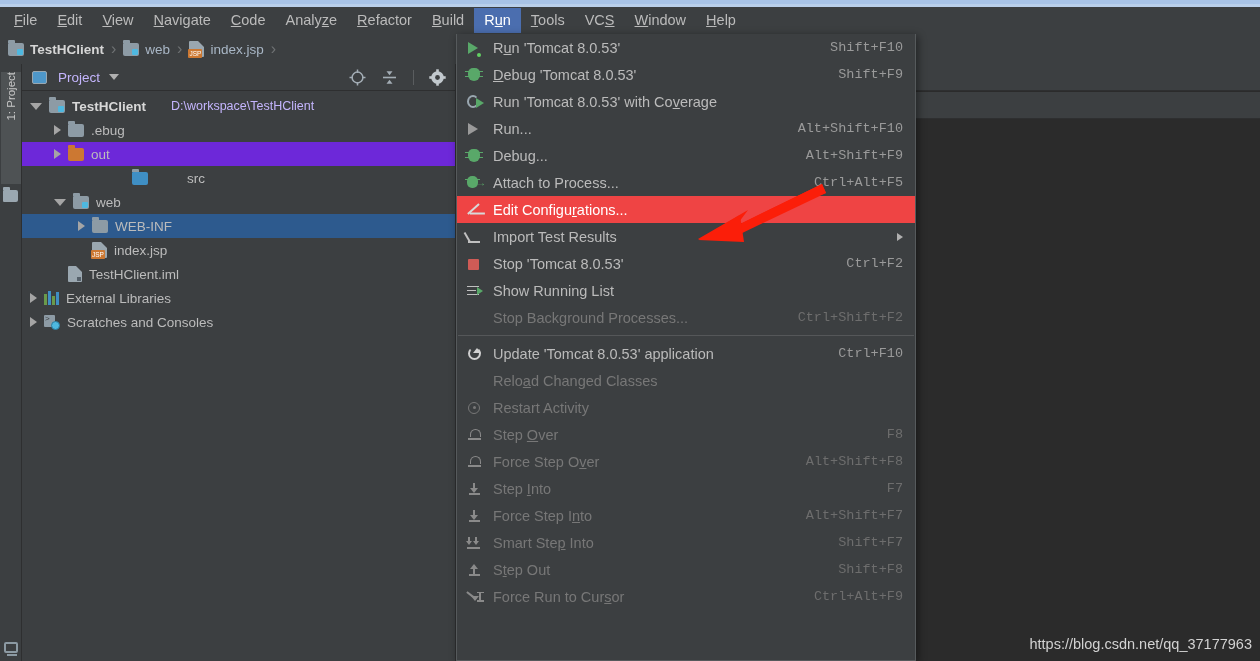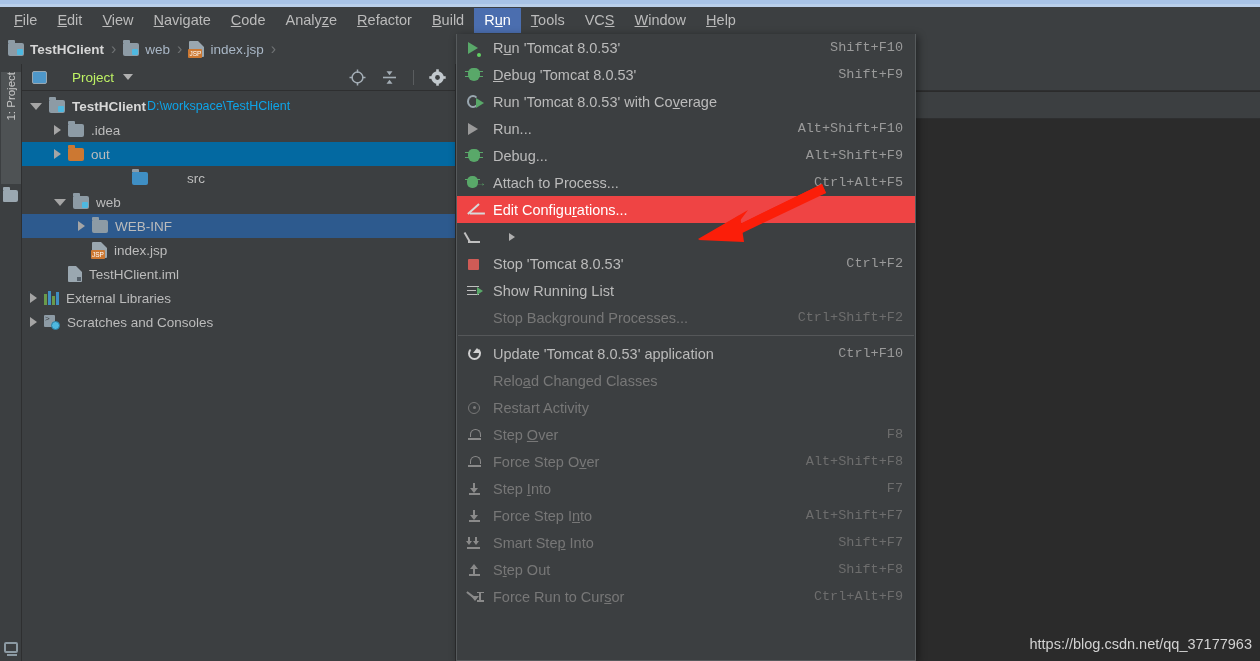--- a/index.html
+++ b/index.html
@@ -80,41 +80,41 @@
   
   .projpanel {
     position: absolute; left: 22px; top: 64px; width: 434px; height: 597px;
     background: #3c3f41;
   }
   .proj-toolbar {
     position: relative; height: 27px; width: 434px;
     background: #3c3f41; border-bottom: 1px solid #2e2f30;
     display: flex; align-items: center; padding-left: 10px;
   }
-  .proj-title { font-size: 13.5px; color: #bef264; margin-left: 25px; }
+  .proj-title { font-size: 13.5px; color: #c4b5fd; margin-left: 11px; }
   .proj-icon-sq {
     width: 15px; height: 13px; border: 1.6px solid #9aa7b0; border-radius: 2px;
     background: #4e97c9;
   }
   .caret-dn {
     width: 0; height: 0; margin-left: 9px;
     border-left: 5px solid transparent; border-right: 5px solid transparent;
     border-top: 6px solid #b0b0b0;
   }
   .tb-right { position: absolute; right: 10px; top: 0; height: 27px; display: flex; align-items: center; gap: 15px; }
   .tb-sep { width: 1px; height: 15px; background: #5a5d5f; }
 
   .tree { position: relative; width: 434px; height: 570px; padding-top: 3px; }
   .trow {
     position: relative; display: flex; align-items: center; height: 24px;
     font-size: 13.5px; color: #bcbcbc; white-space: nowrap;
   }
   .trow.sel-blue { background: #2d5a8e; }
-  .trow.hov { background: #0369a1; }
-  .trow .path { color: #0ea5e9; font-size: 12.5px; margin-left: 1px; }
+  .trow.hov { background: #6d28d9; }
+  .trow .path { color: #c4b5fd; font-size: 12.5px; margin-left: 25px; }
   .trow .name { margin-left: 7px; }
   .trow.root .name { font-weight: bold; color: #d8d8d8; }
 
   .tri { width: 0; height: 0; flex: none;
     border-top: 5px solid transparent; border-bottom: 5px solid transparent;
     border-left: 7px solid #a5a5a5; }
   .tri.open { border-left: 6px solid transparent; border-right: 6px solid transparent;
     border-top: 7px solid #a5a5a5; border-bottom: 0; }
   .tri.empty { border: none; width: 7px; }
 
@@ -368,21 +368,21 @@
           <span class="tri open"></span>
           <span style="width:7px;flex:none"></span>
           <span class="fld mod"></span>
           <span class="name">TestHClient</span>
           <span class="path">D:\workspace\TestHClient</span>
         </div>
         <div class="trow" style="padding-left: 32px;">
           <span class="tri"></span>
           <span style="width:7px;flex:none"></span>
           <span class="fld"></span>
-          <span class="name">.idea</span>
+          <span class="name">.ebug</span>
         </div>
         <div class="trow hov" style="padding-left: 32px;">
           <span class="tri"></span>
           <span style="width:7px;flex:none"></span>
           <span class="fld orange"></span>
           <span class="name">out</span>
         </div>
         <div class="trow" style="padding-left: 32px; gap: 32px;">
           <span class="tri empty"></span>
           <span style="width:7px;flex:none"></span>
@@ -497,20 +497,21 @@
       <div class="mi sel">
         <span class="mi-icon">
           <span class="ic-pencil"></span>
         </span>
         <span class="mi-label">Edit Configu<u>r</u>ations...</span>
       </div>
       <div class="mi">
         <span class="mi-icon">
           <span class="ic-import"></span>
         </span>
+        <span class="mi-label">Import Test Results</span>
         <span class="mi-arrow"></span>
       </div>
       <div class="mi">
         <span class="mi-icon">
           <span class="ic-stop"></span>
         </span>
         <span class="mi-label">Stop 'Tomcat 8.0.53'</span>
         <span class="mi-key">Ctrl+F2</span>
       </div>
       <div class="mi">

